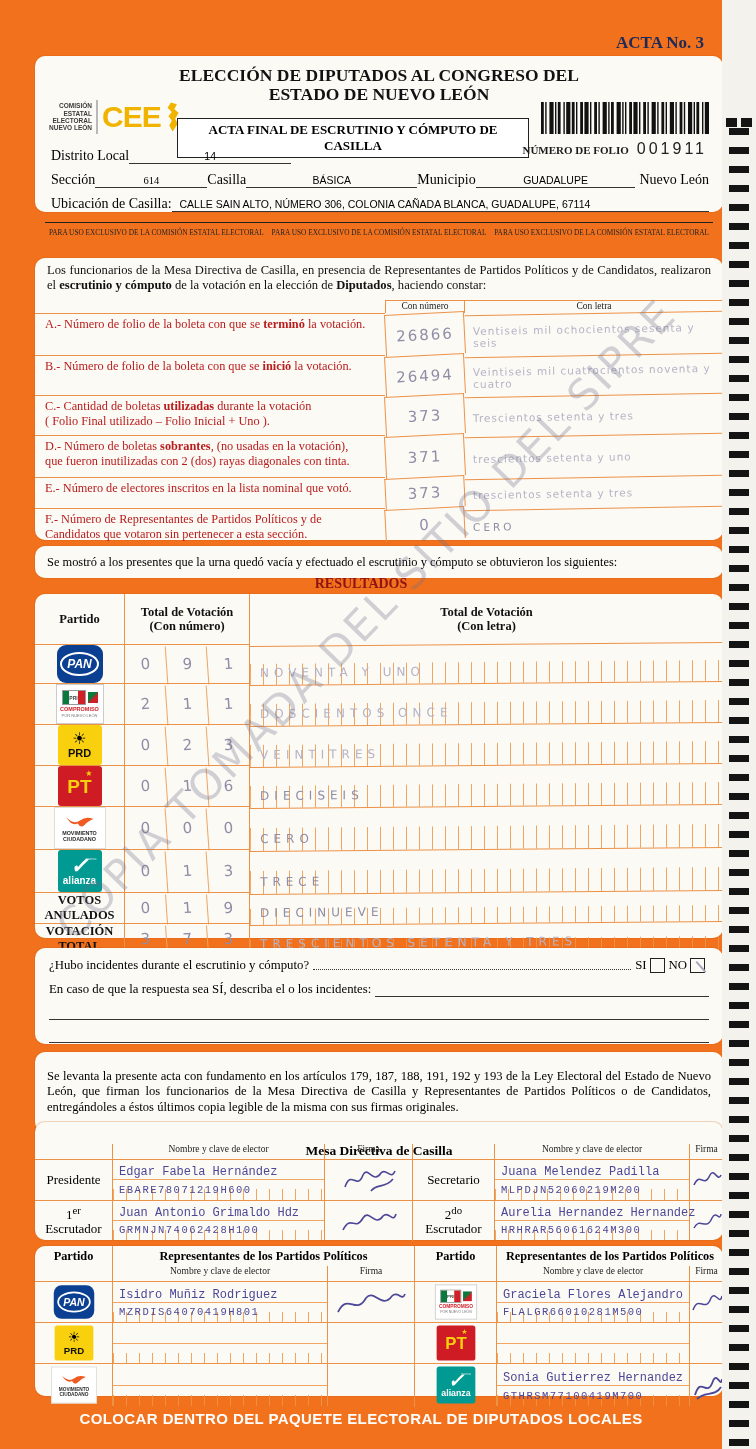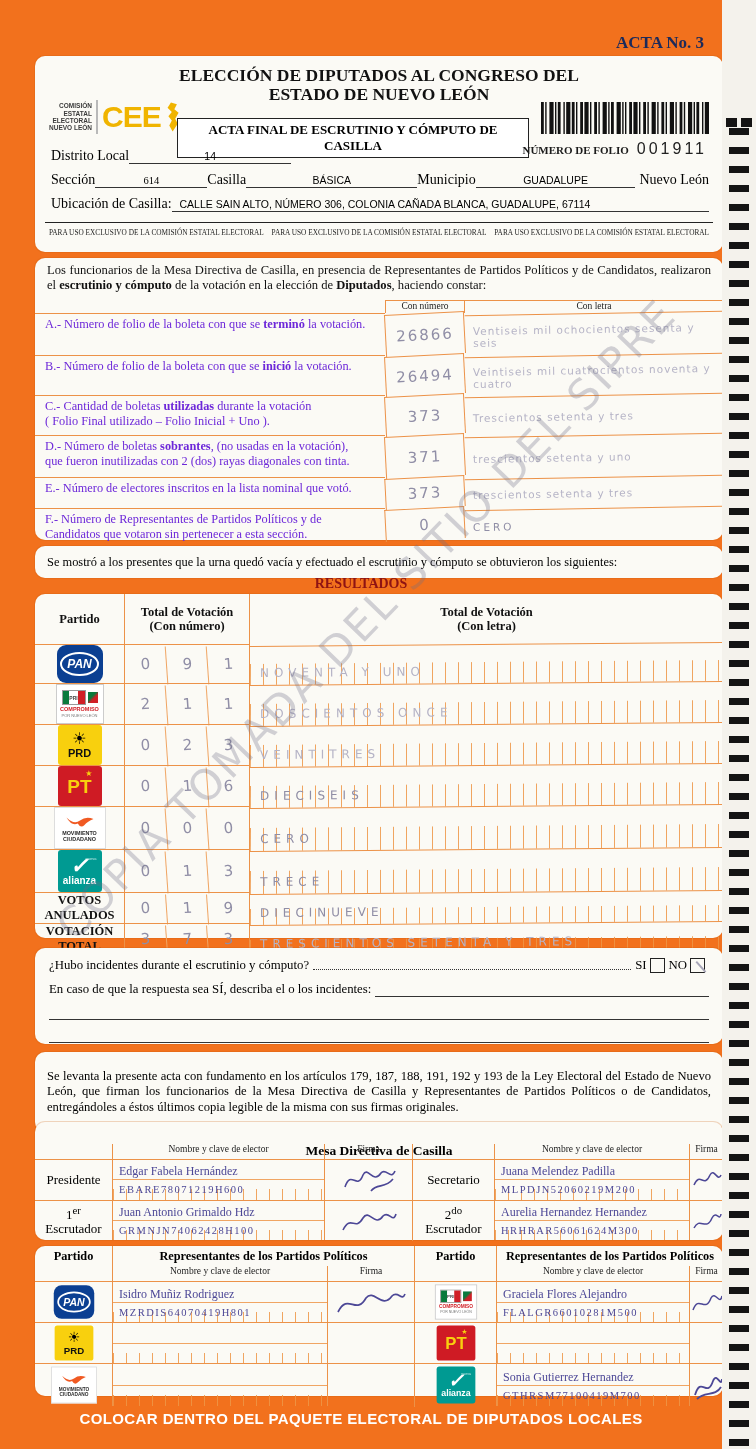--- a/index.html
+++ b/index.html
@@ -4,25 +4,25 @@
 <style>
   html,body{margin:0;padding:0;background:#888;}
   .page{position:relative;width:756px;height:1449px;background:#f2711d;
         font-family:"Liberation Serif",serif;overflow:hidden;}
   .wbox{position:absolute;left:35px;width:688px;background:#fbfaf5;border-radius:10px;
         box-shadow:0 0 0 1px rgba(205,95,15,.25);}
   
   .serif{font-family:"Liberation Serif",serif;color:#1b1b1b;}
   .hw{font-family:"DejaVu Sans",sans-serif;color:#908ea6;}
   .hw-faint{font-family:"DejaVu Sans",sans-serif;color:#b5b3c6;}
-  .ink{font-family:Liberation Serif, serif;color:#4c4796;text-align:right;}
+  .ink{font-family:Liberation Mono, monospace;color:#4c4796;text-align:right;}
   
   .acta-no{position:absolute;top:33px;right:52px;font-weight:bold;font-size:17px;color:#1c2a5a;}
   
-  .header-box{top:56px;height:196px;}
+  .header-box{top:56px;height:156px;}
   .title{position:absolute;top:10px;left:0;right:0;text-align:center;font-weight:bold;
          font-size:17.5px;line-height:1.1;color:#111;}
   .cee{position:absolute;left:14px;top:44px;display:flex;align-items:center;gap:4px;}
   .cee-org{font-family:"Liberation Sans",sans-serif;font-weight:bold;font-size:6.5px;
            line-height:1.15;text-align:right;color:#3b3b3b;}
   .cee-bar{width:2px;height:34px;background:#b9b9b9;}
   .cee-txt{font-family:"Liberation Sans",sans-serif;font-weight:bold;font-size:30px;
            color:#f0b400;letter-spacing:-1px;}
   .subtitle{position:absolute;left:142px;top:62px;width:346px;border:1.5px solid #222;
             background:#fff;text-align:center;font-weight:bold;font-size:13px;padding:3px 2px;}
@@ -40,21 +40,21 @@
   .intro-box{top:258px;height:282px;}
   .intro-p{position:absolute;top:5px;left:12px;right:12px;font-size:12.6px;line-height:1.22;
            text-align:justify;color:#111;}
   .stable{position:absolute;left:0;right:0;top:42px;bottom:0;display:grid;
           grid-template-columns:350px 80px 1fr;
           grid-template-rows:13px 42px 40px 40px 42px 31px 32px;}
   .stable .c{position:relative;}
   .stable .hdr{border-top:1px solid #ec9248;font-size:9.5px;text-align:center;color:#222;}
   .stable .numc{border-left:1px solid #ec9248;border-right:1px solid #ec9248;}
   .stable .rtop{border-top:1px solid #ec9248;}
-  .idesc{font-size:12.3px;line-height:1.18;padding:3px 4px 0 10px;color:#6d28d9;}
+  .idesc{font-size:12.3px;line-height:1.18;padding:3px 4px 0 10px;color:#b91c1c;}
   .inum{display:flex;align-items:center;justify-content:center;font-size:15px;letter-spacing:2px;transform:rotate(-3deg);}
   .iletra{display:flex;align-items:center;font-size:10.5px;padding-left:8px;letter-spacing:1px;transform:rotate(-1deg);}
   
   .urna-box{top:546px;height:27px;display:flex;align-items:center;padding:16px 12px;box-sizing:border-box;}
   .urna-box span{font-size:12.4px;}
   .res-title{position:absolute;top:576px;left:0;right:34px;text-align:center;font-weight:bold;
              font-size:14px;color:#8e1313;}
   .results-box{top:594px;height:344px;}
   .rt{display:grid;height:100%;grid-template-columns:90px 125px 1fr;
       grid-template-rows:50px repeat(8,1fr);}

